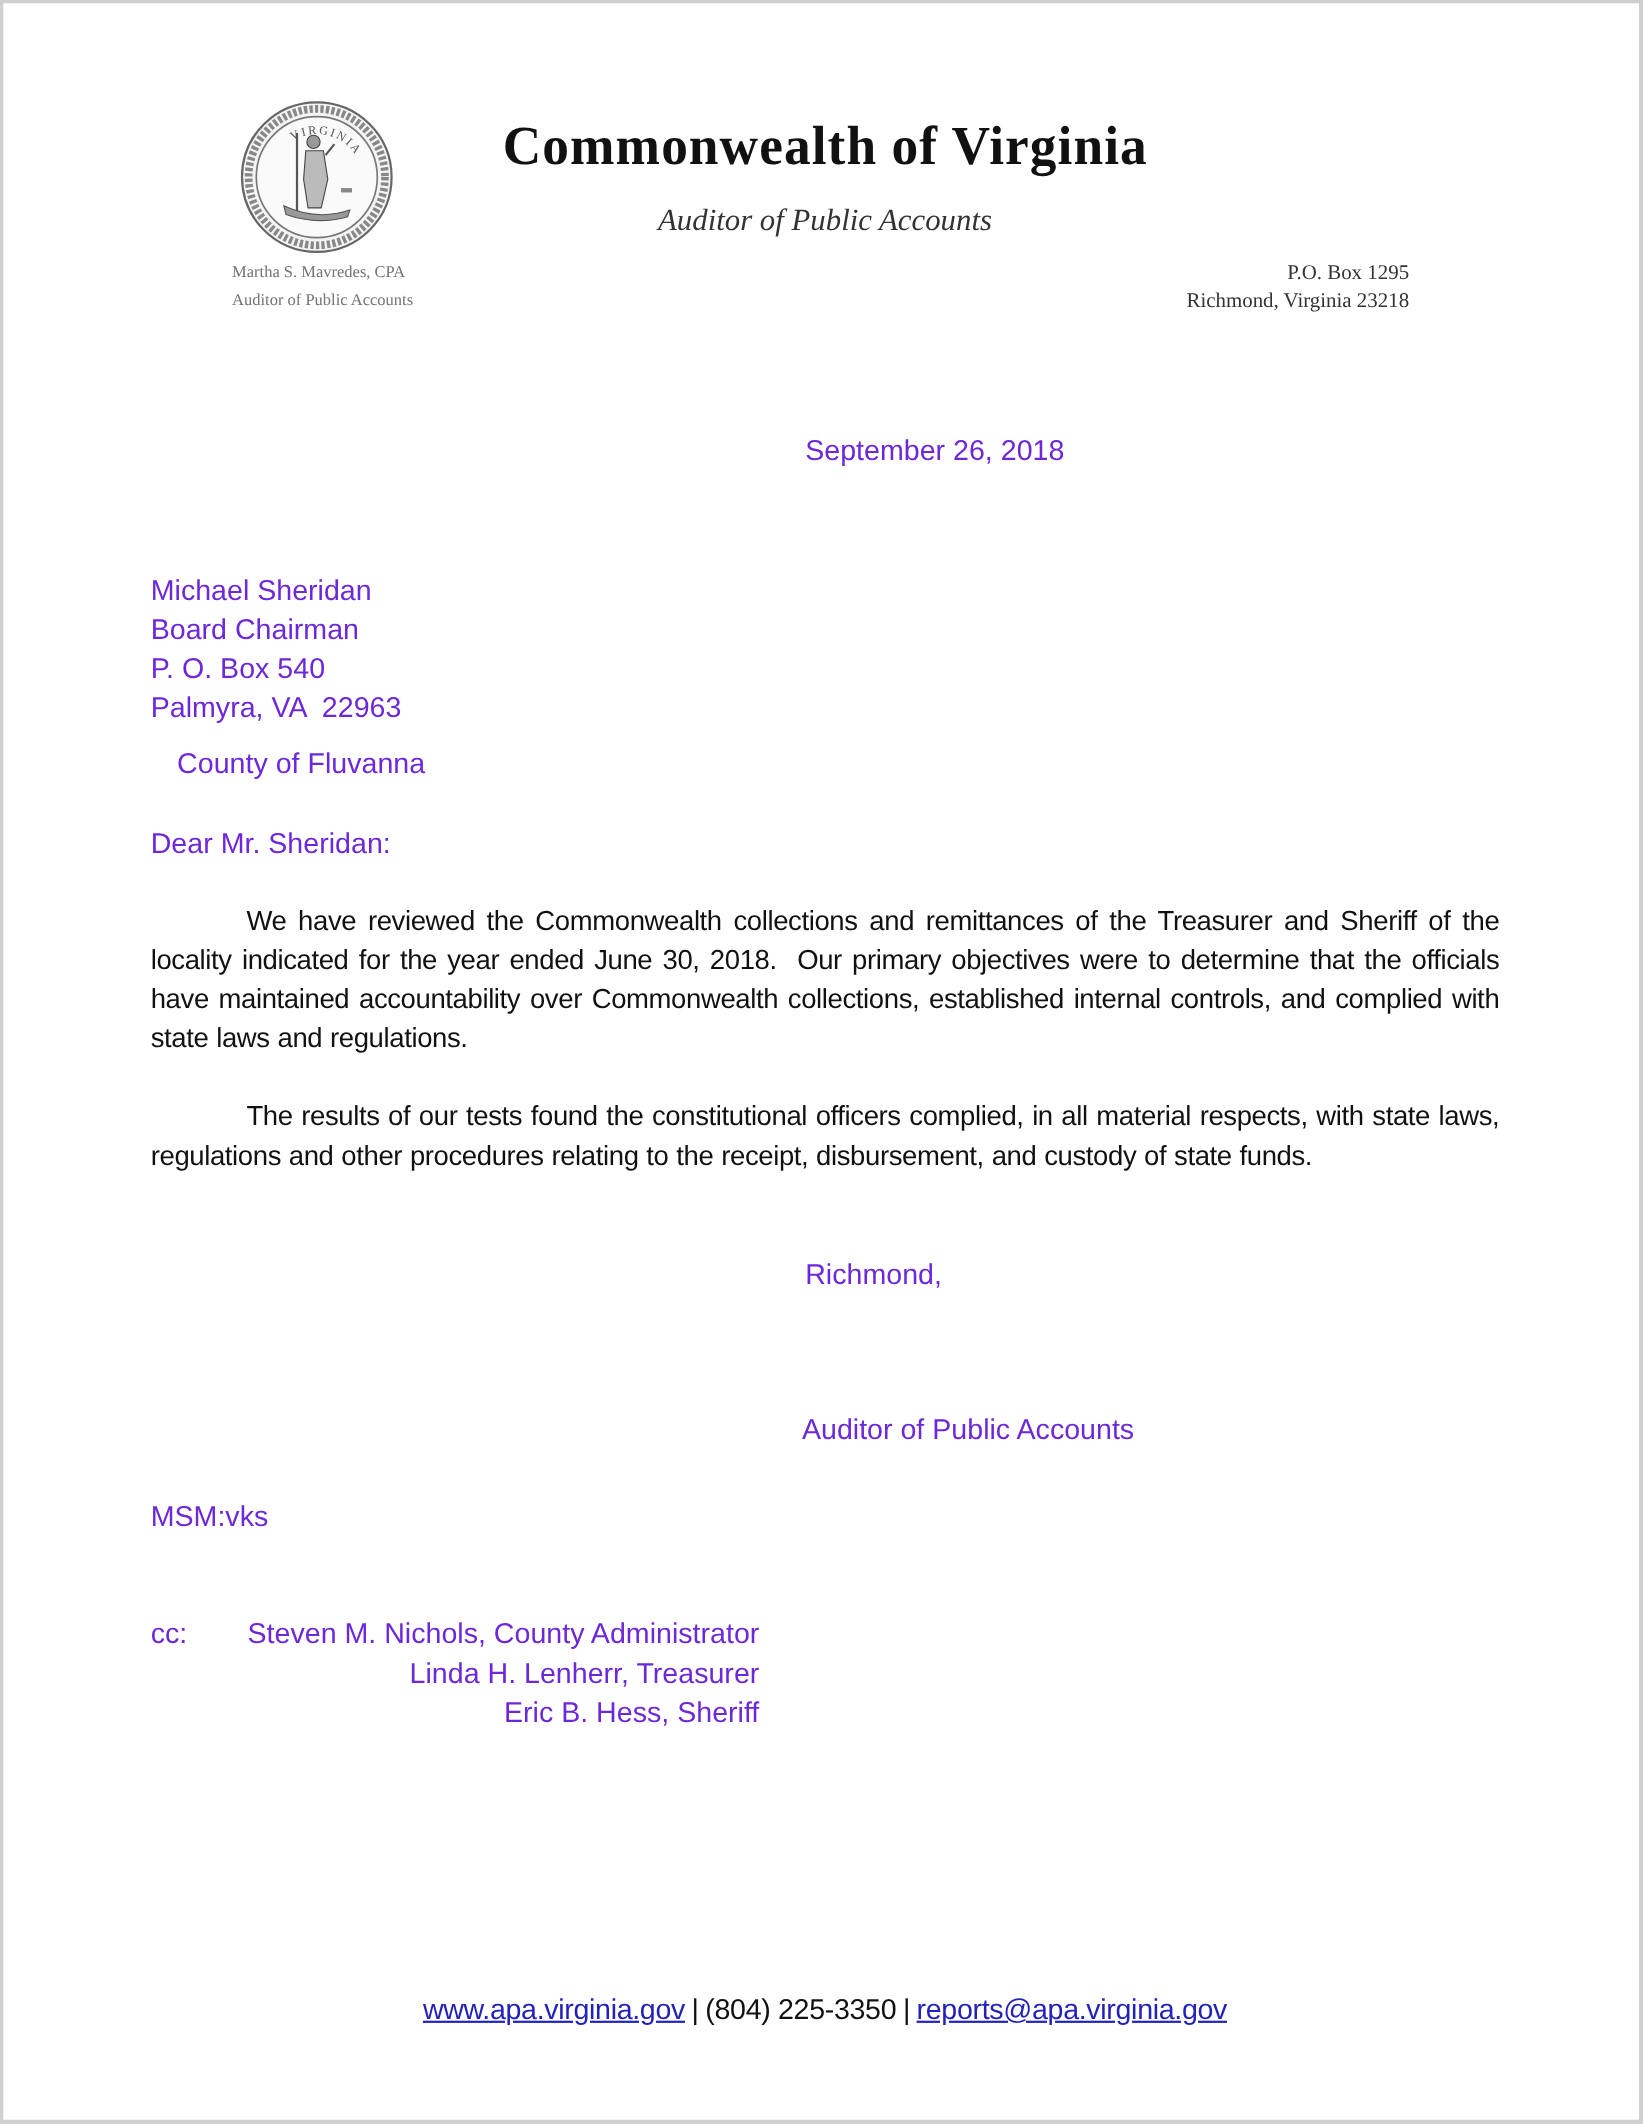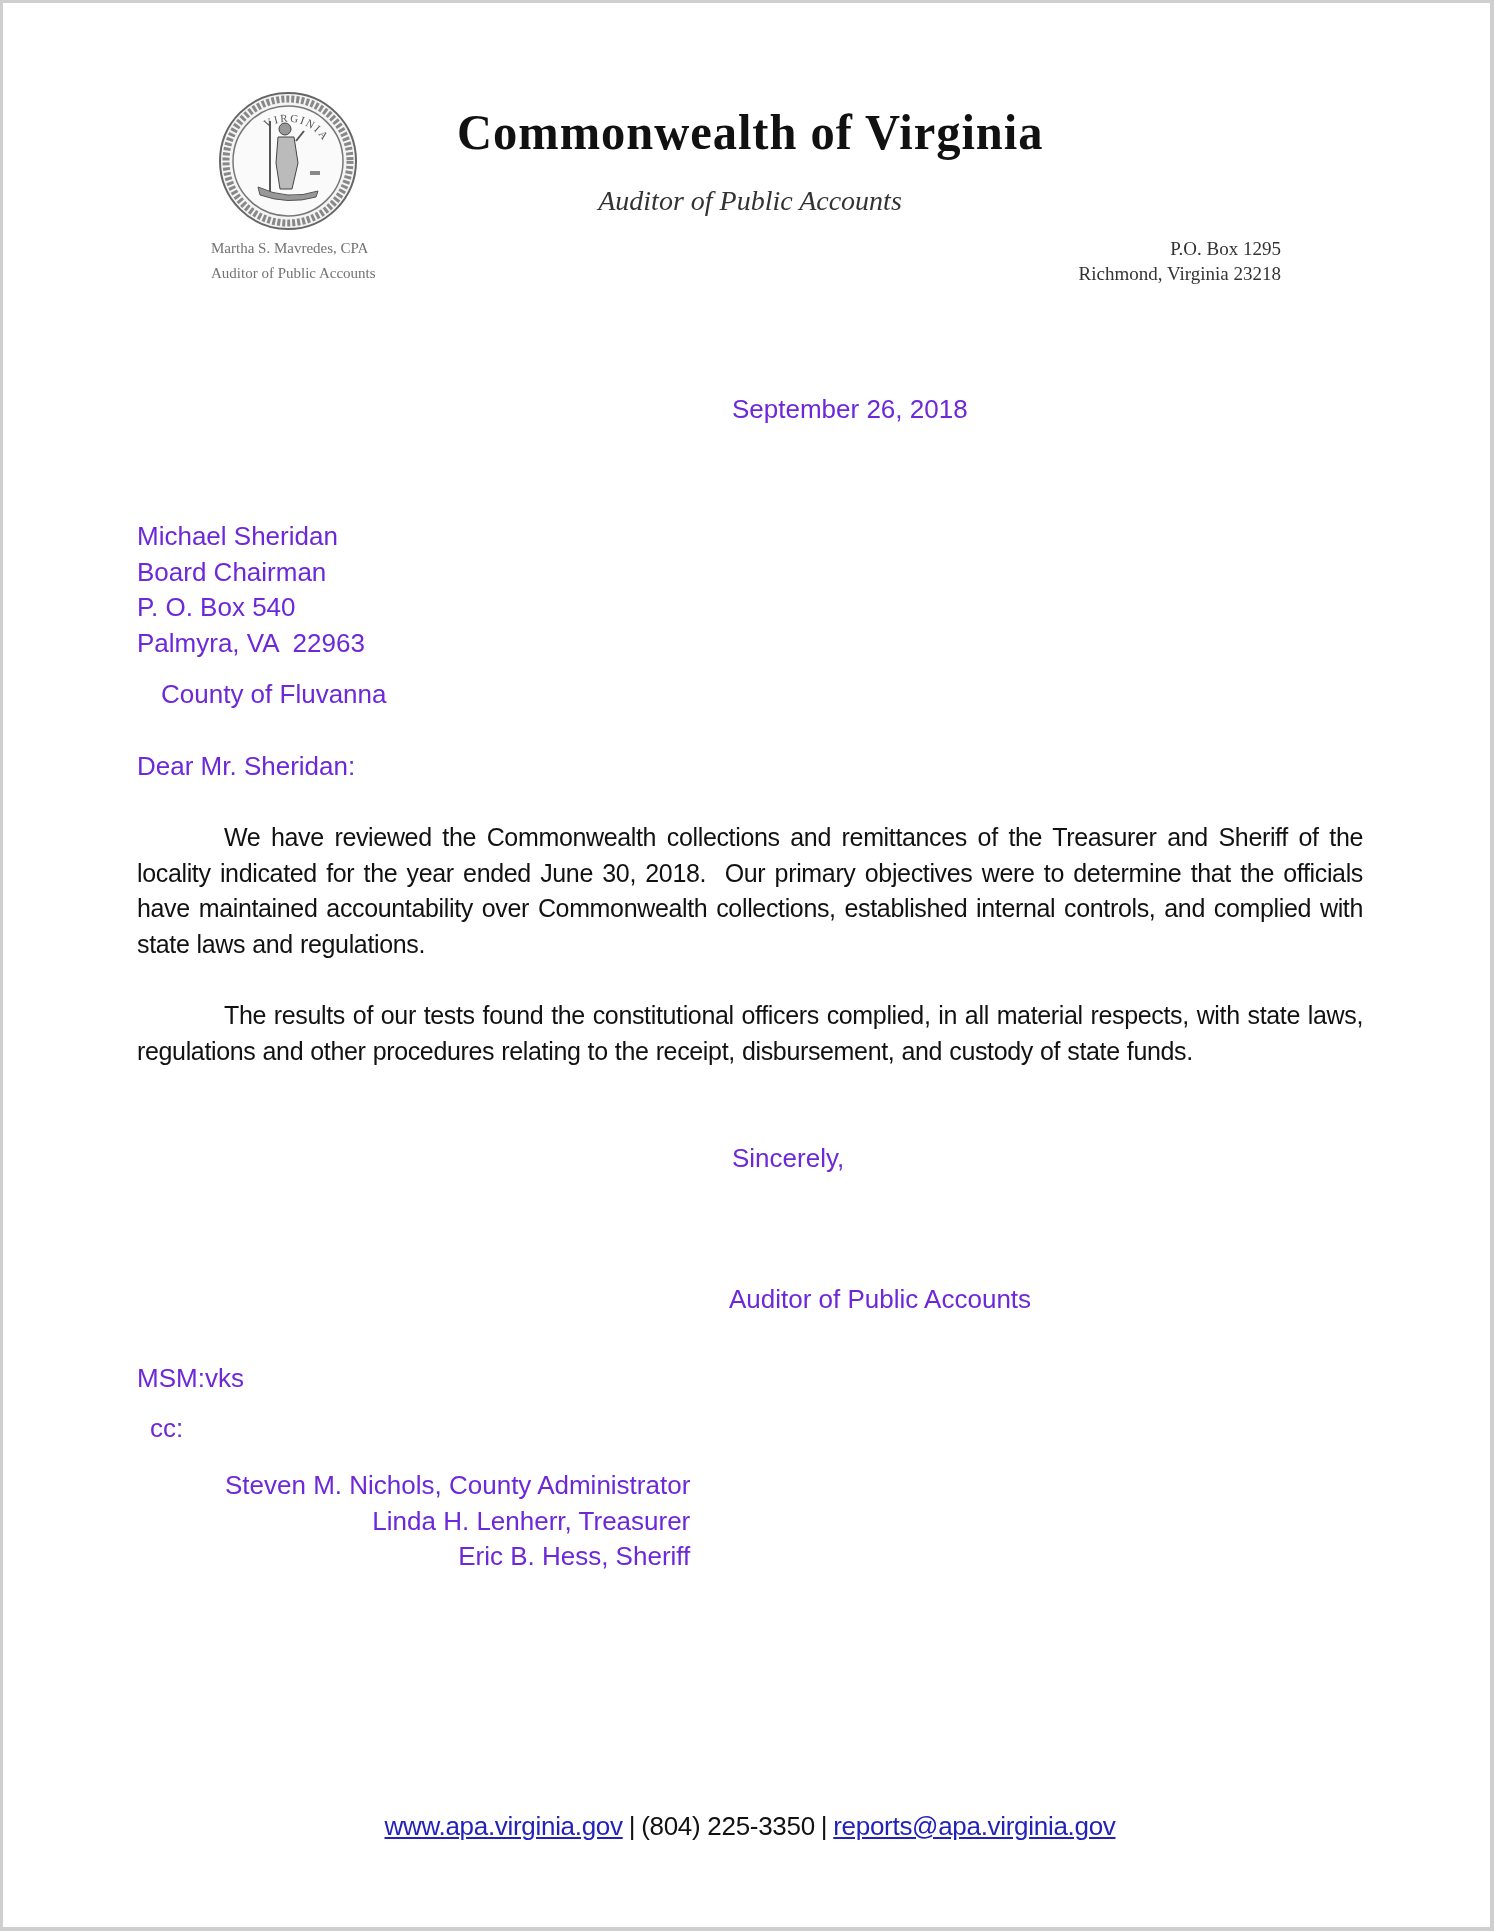--- a/index.html
+++ b/index.html
@@ -106,26 +106,26 @@
     <div style="white-space:pre;">P. O. Box 540</div>
     <div style="white-space:pre;">Palmyra, VA  22963</div>
   </div>
 
   <div class="abs sans txt" style="left:134px; top:674px;margin-left:24px;">County of Fluvanna</div>
   <div class="abs sans txt" style="left:134px; top:746px;">Dear Mr. Sheridan:</div>
 
   <div class="para" style="top:817px;"><span class="indent"></span><span style="white-space:pre-wrap;">We have reviewed the Commonwealth collections and remittances of the Treasurer and Sheriff of the locality indicated for the year ended June 30, 2018.  Our primary objectives were to determine that the officials have maintained accountability over Commonwealth collections, established internal controls, and complied with state laws and regulations.</span></div>
   <div class="para" style="top:995px;"><span class="indent"></span><span>The results of our tests found the constitutional officers complied, in all material respects, with state laws, regulations and other procedures relating to the receipt, disbursement, and custody of state funds.</span></div>
 
-  <div class="abs sans txt" style="left:729px; top:1138px;">Sincerely,</div>
+  <div class="abs sans txt" style="left:729px; top:1138px;">Richmond,</div>
   <div class="abs sans txt" style="left:726px; top:1279px;">Auditor of Public Accounts</div>
 
   <div class="abs sans txt" style="left:134px; top:1358px;">MSM:vks</div>
 
-  <div class="abs sans txt cc-label" style="top:1408px;margin-left:13px;">cc:</div>
+  <div class="abs sans txt cc-label" style="top:1465px;">cc:</div>
   <div class="abs sans txt cc-list" style="top:1465px;text-align:right;">
     <div>Steven M. Nichols, County Administrator</div>
     <div>Linda H. Lenherr, Treasurer</div>
     <div>Eric B. Hess, Sheriff</div>
   </div>
 
   <div class="abs sans footer">
     <a>www.apa.virginia.gov</a><span class="sep">|</span><span>(804) 225-3350</span><span class="sep">|</span><a>reports@apa.virginia.gov</a>
   </div>
 

